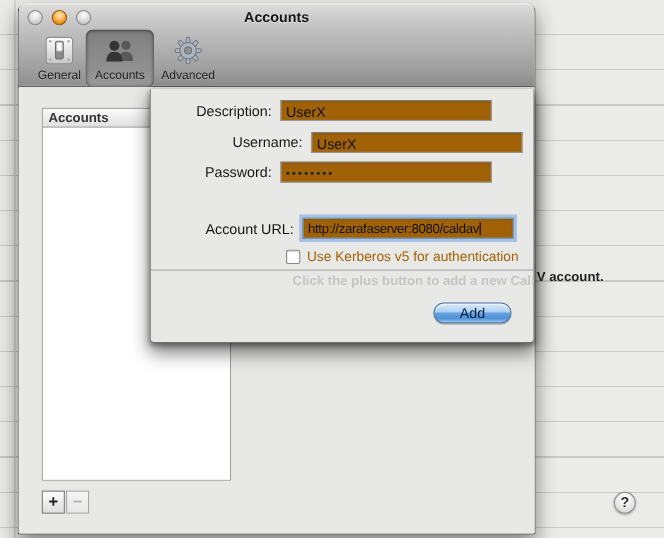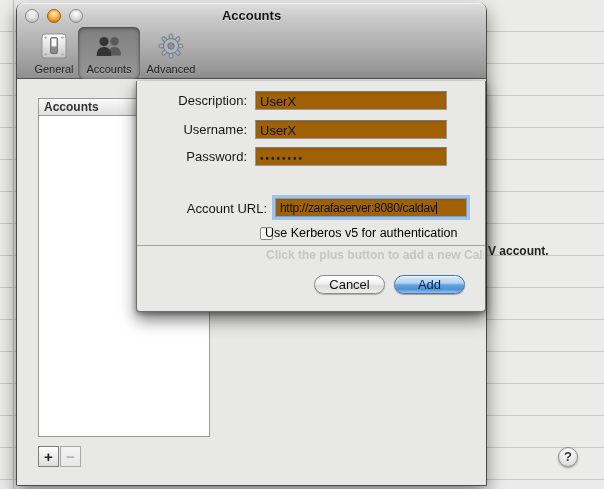--- a/index.html
+++ b/index.html
@@ -96,21 +96,21 @@
   }
   .caret { display:inline-block; width:1px; height:12px; background:#000; vertical-align:-2px; margin-left:1px; }
 
   .disclosure { position:absolute; left:98px; top:4px; width:0; height:0;
     border-left:5px solid transparent; border-right:5px solid transparent; border-top:7px solid #6e6e6e; }
   .so-label { position:absolute; left:118px; top:1px; font-size:13px; color:#161616; }
 
   .checkbox { position:absolute; left:123px; top:1px; width:13px; height:13px;
     background:#fdfdfd; border:1px solid #8a8a8a; border-radius:2px;
     box-shadow:inset 0 1px 1px rgba(0,0,0,.15); }
-  .cb-label { position:absolute; left:128px; top:0; font-size:12.5px; color:#000000; white-space:nowrap; }
+  .cb-label { position:absolute; left:142px; top:0; font-size:12.5px; color:#a16207; white-space:nowrap; }
 
   .separator { position:absolute; left:0; top:164px; width:100%; height:1px; background:#a3a3a1; }
   .ghost-text { position:absolute; left:129px; top:167px; right:1px; overflow:hidden;
     font-size:12px; font-weight:bold; color:#c6c5c1; white-space:nowrap; }
 
   .pill { position:absolute; top:194px; height:19px; width:71px; border-radius:10px;
     text-align:center; font-size:13px; line-height:18px; color:#111; cursor:default; }
   .pill.cancel { left:177px; border:1px solid #8a8a8a;
     background:linear-gradient(180deg,#ffffff 0%,#f3f3f3 40%,#dddddd 60%,#ececec 100%);
     box-shadow:0 1px 1px rgba(0,0,0,.25), inset 0 1px 0 rgba(255,255,255,.9); }
@@ -204,21 +204,21 @@
     <div class="help-btn">?</div>
   </div>
 
   <div class="sheet">
 
     <div class="frow" style="top:10px;">
       <span class="flabel">Description:</span>
       <div class="field">UserX</div>
     </div>
 
-    <div class="frow" style="top:39px;">
+    <div class="frow" style="top:39px;margin-left:28px;">
       <span class="flabel">Username:</span>
       <div class="field">UserX</div>
     </div>
 
     <div class="frow" style="top:66px;">
       <span class="flabel">Password:</span>
       <div class="field pwd">••••••••</div>
     </div>
 
 
@@ -228,17 +228,16 @@
     </div>
 
     <div class="frow" style="top:145px;">
       <span class="checkbox"></span>
       <span class="cb-label">Use Kerberos v5 for authentication</span>
     </div>
 
     <div class="separator"></div>
     <div class="ghost-text">Click the plus button to add a new CalDA</div>
 
-    <div class="pill cancel">Cancel</div>
     <div class="pill add">Add</div>
   </div>
 
 </div>
 
 </body></html>

